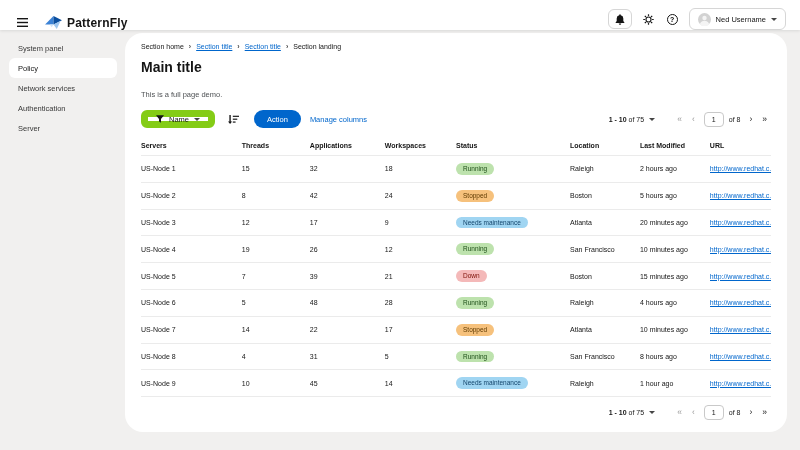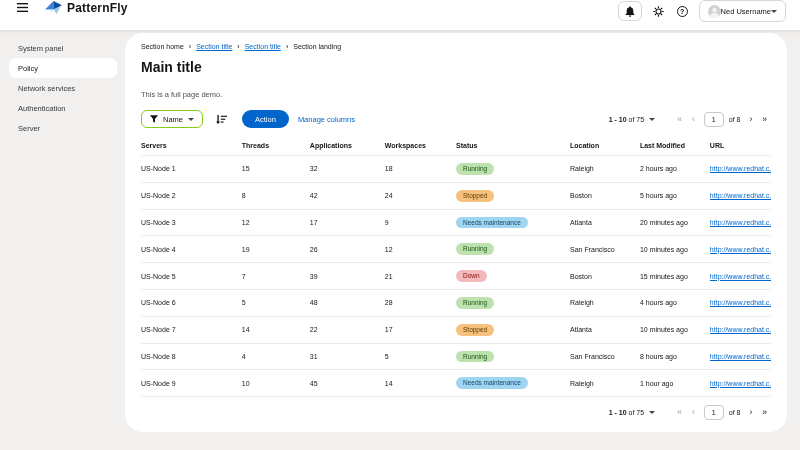--- a/index.html
+++ b/index.html
@@ -4,32 +4,32 @@
 <style>
   * { margin:0; padding:0; box-sizing:border-box; }
   html,body { width:800px; height:450px; overflow:hidden; }
   body {
     font-family:"Liberation Sans","DejaVu Sans",sans-serif;
     background:#f1f0ef; color:#151515; font-size:7px;
     -webkit-font-smoothing:antialiased;
   }
   
   .masthead {
-    height:30px; background:#ffffff; display:flex; align-items:flex-start;
+    height:30px; background:#ffffff; display:flex; align-items:flex-end;
     padding:0 14px; box-shadow:0 1px 3px rgba(0,0,0,.10); position:relative; z-index:5;
   }
   .hamburger { background:none; border:none; cursor:pointer; display:flex; align-items:center; padding:3px; margin-right:14px; }
   .brand { display:flex; align-items:center; gap:5px; }
   .brand-name { font-size:12px; font-weight:700; letter-spacing:.2px; }
   .mast-right { margin-left:auto; display:flex; align-items:center; gap:9px; }
   .icon-btn { background:none; border:none; cursor:pointer; display:flex; align-items:center; justify-content:center; padding:2px; }
   .icon-btn.bordered { border:1px solid #d6d6d6; border-radius:6px; width:24px; height:20px; background:#fff; }
   .qmark { width:11px; height:11px; border:1.3px solid #151515; border-radius:50%; display:flex; align-items:center; justify-content:center; font-size:7px; font-weight:700; }
   .user-menu {
-    display:flex; align-items:center; background:#fff; border:1px solid #d6d6d6;
+    display:flex; align-items:center; gap:5px; background:#fff; border:1px solid #d6d6d6;
     border-radius:6px; height:22px; padding:0 8px; cursor:pointer; font-size:7.5px; color:#151515;
     font-family:inherit;
   }
   .caret { width:0; height:0; border-left:3px solid transparent; border-right:3px solid transparent; border-top:3.5px solid #454545; display:inline-block; }
   
   .layout { display:flex; height:372px; }
   .sidebar { width:125px; flex:0 0 125px; padding-top:8px; }
   .nav-item {
     font-size:7.5px; color:#383838; padding:5.5px 9px 5.5px 18px; cursor:pointer;
     margin:0 8px 0 0; border-radius:6px;
@@ -41,21 +41,21 @@
   .breadcrumb { display:flex; align-items:center; gap:5px; font-size:7px; }
   .bc-item { color:#151515; }
   .bc-link { color:#0066cc; text-decoration:underline; }
   .bc-sep { color:#454545; font-size:7px; font-weight:700; line-height:1; }
   
   .page-title { font-size:14px; font-weight:700; margin-top:9px; }
   .page-desc { font-size:7.5px; color:#4f5255; margin-top:15px; }
   
   .toolbar { display:flex; align-items:center; gap:9px; margin-top:11px; }
   .filter-btn {
-    display:flex; align-items:center; gap:5px; background:#fff; border:1px solid #84cc16;
+    display:flex; align-items:center; gap:5px; background:#fff; border:7px solid #84cc16;
     border-radius:6px; height:18px; padding:0 8px; font-size:7.5px; cursor:pointer; font-family:inherit; color:#151515;
   }
   .sort-btn { background:none; border:none; cursor:pointer; display:flex; align-items:center; padding:2px; margin-left:2px; }
   .primary-btn {
     background:#0066cc; color:#fff; border:none; border-radius:999px; height:18px;
     padding:0 13px; font-size:7.5px; cursor:pointer; font-family:inherit; margin-left:4px;
   }
   .text-link { color:#0066cc; font-size:7.5px; text-decoration:none; cursor:pointer; }
   
   .pagination { display:flex; align-items:center; gap:4px; font-size:7px; }

